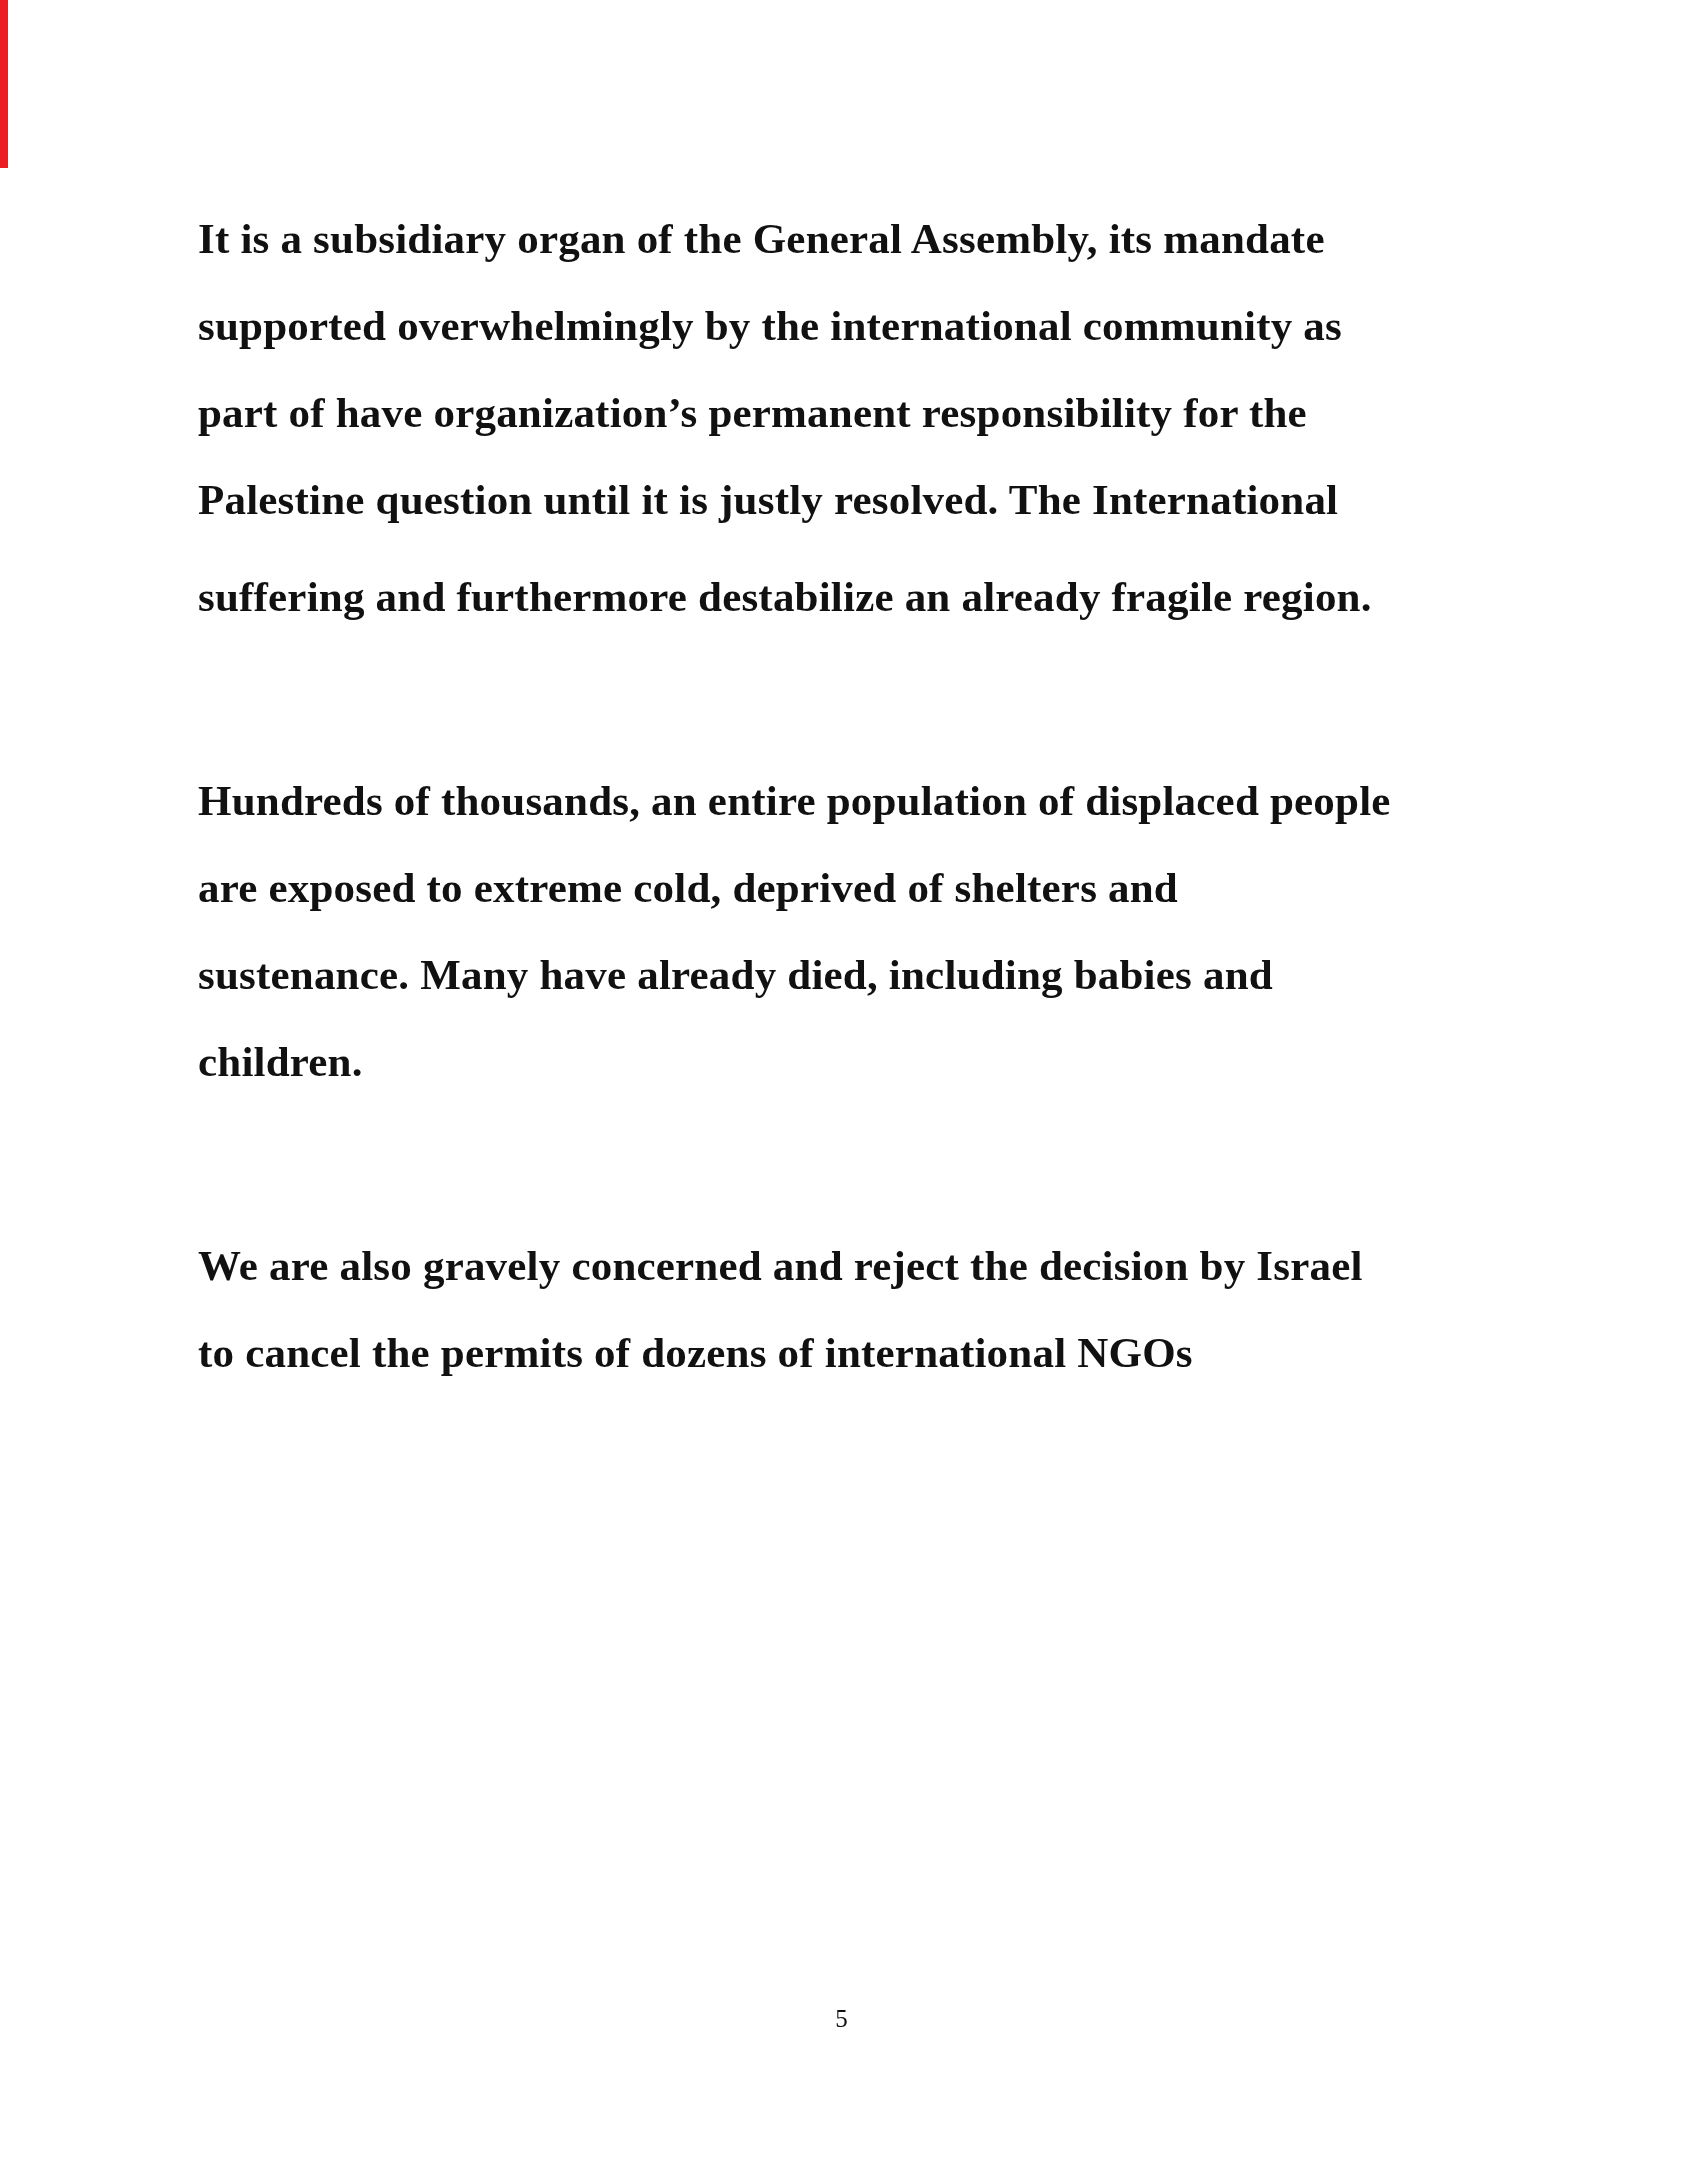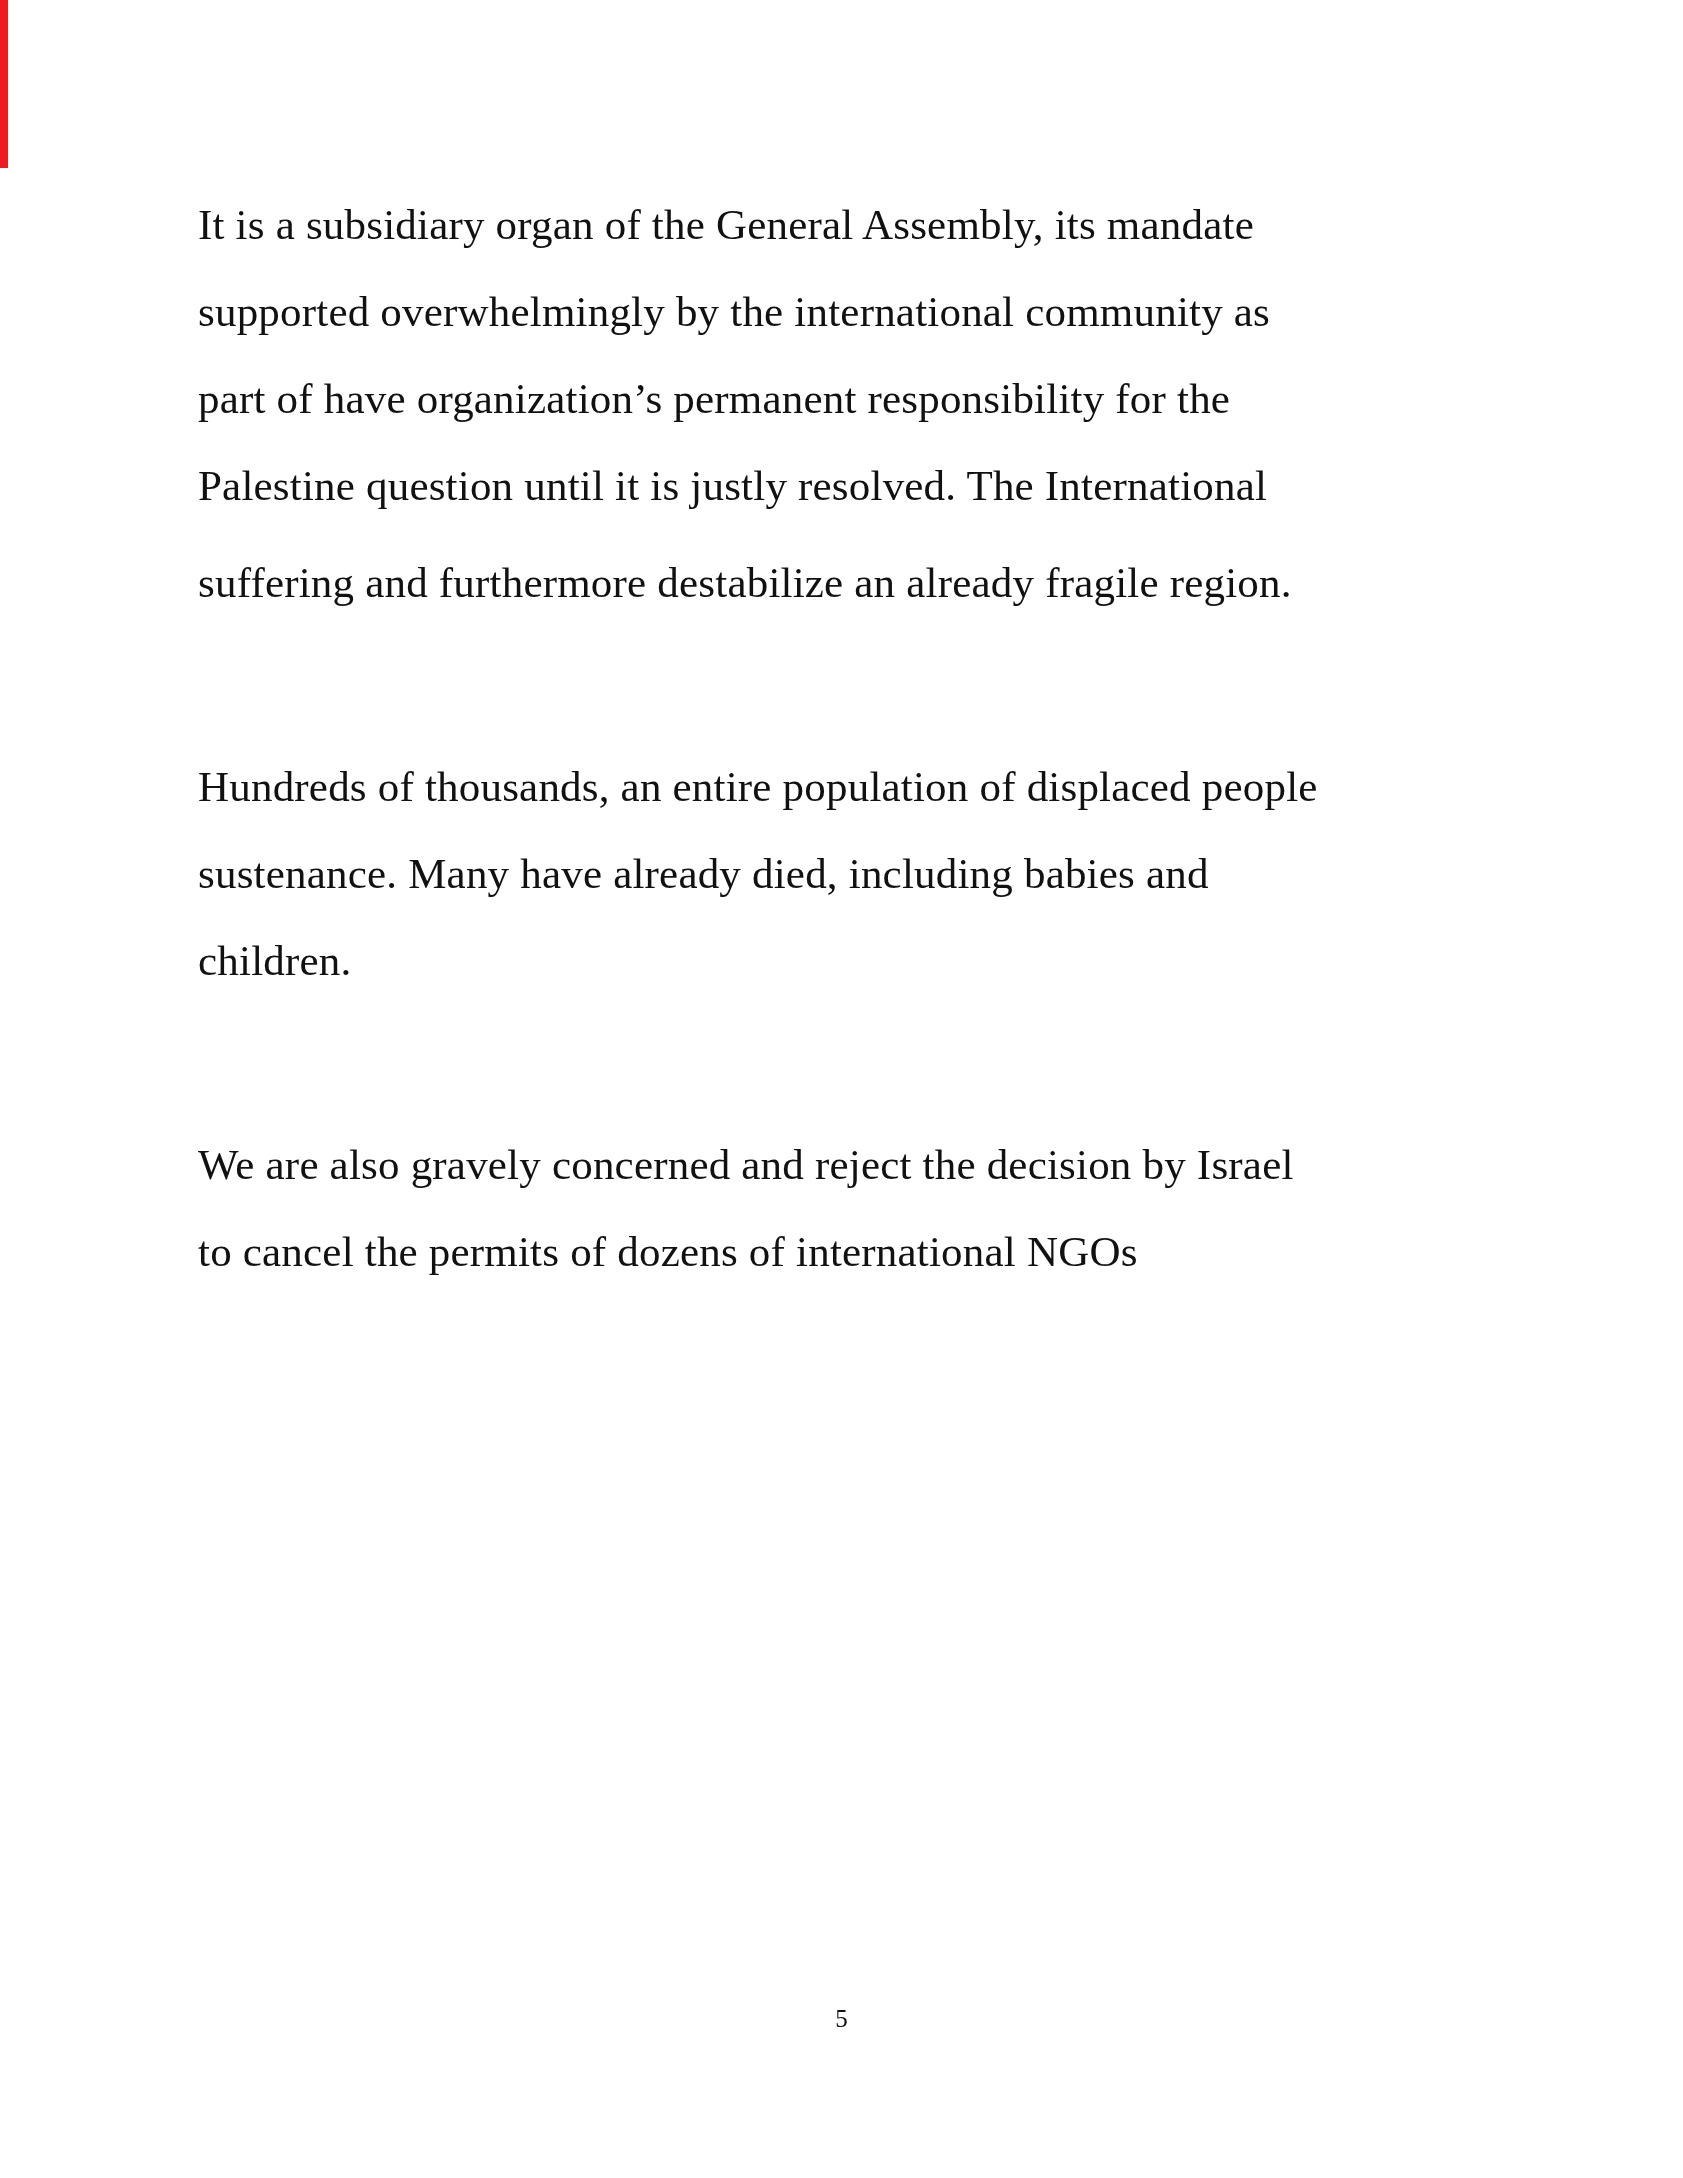--- a/index.html
+++ b/index.html
@@ -20,22 +20,23 @@
     position: absolute;
     left: 0;
     top: 0;
     width: 8px;
     height: 168px;
     background: #ec1c24;
   }
   .body-text {
     position: absolute;
     left: 198px;
-    top: 181px;
+    top: 195px;
     width: 1346px;
+    font-weight: bold;
   }
   .para {
     margin: 0 0 10px 0;
     padding: 0;
   }
   .line {
     display: block;
     font-size: 43px;
     line-height: 87px;
     white-space: nowrap;
@@ -76,20 +77,21 @@
     <p class="para">
       <span class="line">suffering and furthermore destabilize an already fragile region.</span>
     </p>
 
     <div class="spacer"></div>
 
 
 
     <p class="para">
       <span class="line">Hundreds of thousands, an entire population of displaced people</span>
+      <span class="line">are exposed to extreme cold, deprived of shelters and</span>
       <span class="line">sustenance. Many have already died, including babies and</span>
       <span class="line">children.</span>
     </p>
 
     <div class="spacer"></div>
 
     <p class="para">
       <span class="line">We are also gravely concerned and reject the decision by Israel</span>
       <span class="line">to cancel the permits of dozens of international NGOs</span>
     </p>

